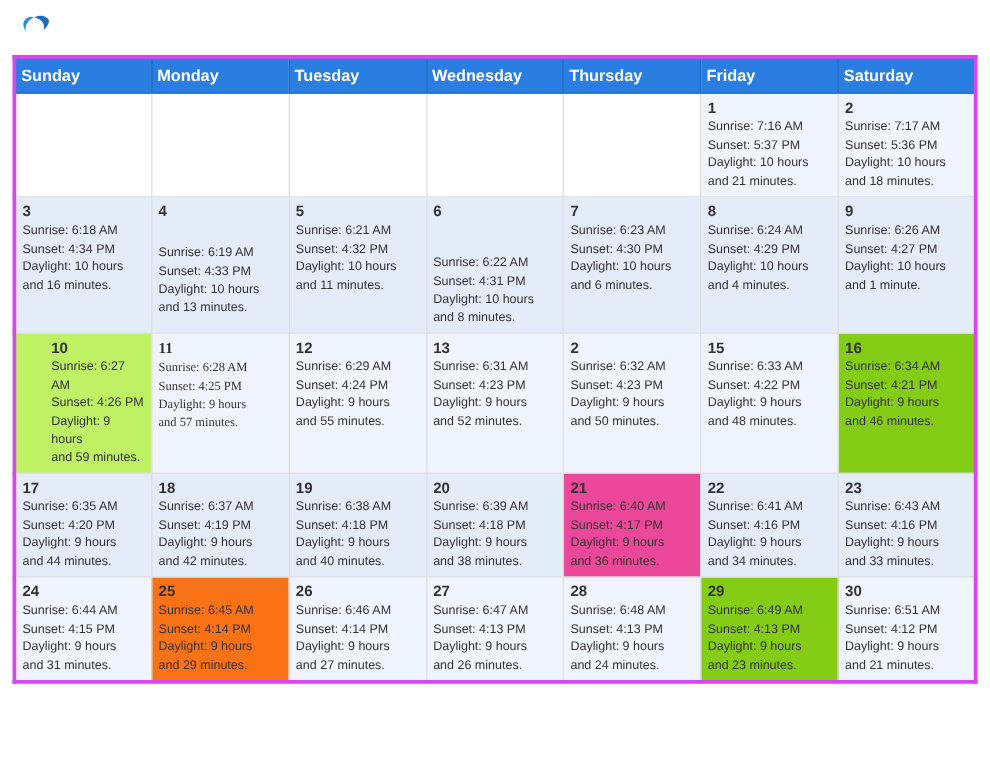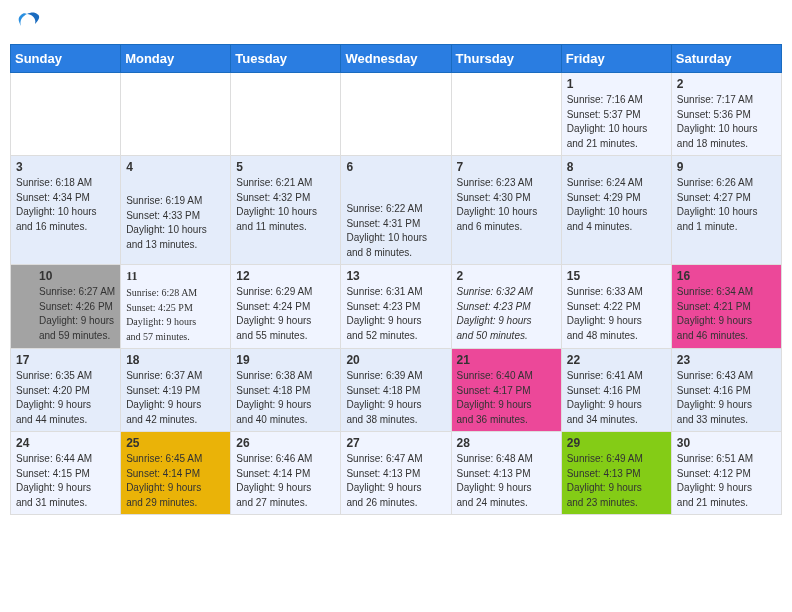--- a/index.html
+++ b/index.html
@@ -31,21 +31,21 @@
       color: #333;
       line-height: 1.1;
     }
     .location {
       font-size: 16px;
       color: #555;
     }
     .calendar {
       width: 100%;
       border-collapse: collapse;
-      border: 1px solid #d946ef;
+      border: 3px solid #d946ef;
     }
     .calendar th {
       background-color: #2a7de1;
       color: #fff;
       font-size: 13px;
       font-weight: bold;
       padding: 6px 4px;
       text-align: left;
       border: 1px solid #1a6bbf;
     }
@@ -190,21 +190,21 @@
         </td>
         <td style="background: rgb(228, 236, 250);">
           <span class="day-num">9</span>
           <div class="day-info" style="white-space: pre-line;">Sunrise: 6:26 AM
 Sunset: 4:27 PM
 Daylight: 10 hours
 and 1 minute.</div>
         </td>
       </tr>
       <tr>
-        <td style="background: #a3a3a3; padding-left: 28px;">
+        <td style="background: #bef264; padding-left: 28px;">
           <span class="day-num">10</span>
           <div class="day-info" style="white-space: pre-line;">Sunrise: 6:27 AM
 Sunset: 4:26 PM
 Daylight: 9 hours
 and 59 minutes.</div>
         </td>
         <td style="background: rgb(240, 244, 255); font-family: Liberation Serif, serif;">
           <span class="day-num">11</span>
           <div class="day-info" style="white-space: pre-line;">Sunrise: 6:28 AM
 Sunset: 4:25 PM
@@ -220,33 +220,33 @@
         </td>
         <td style="background: rgb(240, 244, 255);">
           <span class="day-num">13</span>
           <div class="day-info" style="white-space: pre-line;">Sunrise: 6:31 AM
 Sunset: 4:23 PM
 Daylight: 9 hours
 and 52 minutes.</div>
         </td>
         <td style="background: rgb(240, 244, 255);">
           <span class="day-num">2</span>
-          <div class="day-info" style="white-space: pre-line; font-style: italic;">Sunrise: 6:32 AM
+          <div class="day-info" style="white-space: pre-line;">Sunrise: 6:32 AM
 Sunset: 4:23 PM
 Daylight: 9 hours
 and 50 minutes.</div>
         </td>
         <td style="background: rgb(240, 244, 255);">
           <span class="day-num">15</span>
           <div class="day-info" style="white-space: pre-line;">Sunrise: 6:33 AM
 Sunset: 4:22 PM
 Daylight: 9 hours
 and 48 minutes.</div>
         </td>
-        <td style="background: #ec4899;">
+        <td style="background: #84cc16;">
           <span class="day-num">16</span>
           <div class="day-info" style="white-space: pre-line;">Sunrise: 6:34 AM
 Sunset: 4:21 PM
 Daylight: 9 hours
 and 46 minutes.</div>
         </td>
       </tr>
       <tr>
         <td style="background: rgb(228, 236, 250);">
           <span class="day-num">17</span>
@@ -299,21 +299,21 @@
         </td>
       </tr>
       <tr>
         <td style="background: rgb(240, 244, 255);">
           <span class="day-num">24</span>
           <div class="day-info" style="white-space: pre-line;">Sunrise: 6:44 AM
 Sunset: 4:15 PM
 Daylight: 9 hours
 and 31 minutes.</div>
         </td>
-        <td style="background: #eab308;">
+        <td style="background: #f97316;">
           <span class="day-num">25</span>
           <div class="day-info" style="white-space: pre-line;">Sunrise: 6:45 AM
 Sunset: 4:14 PM
 Daylight: 9 hours
 and 29 minutes.</div>
         </td>
         <td style="background: rgb(240, 244, 255);">
           <span class="day-num">26</span>
           <div class="day-info" style="white-space: pre-line;">Sunrise: 6:46 AM
 Sunset: 4:14 PM

